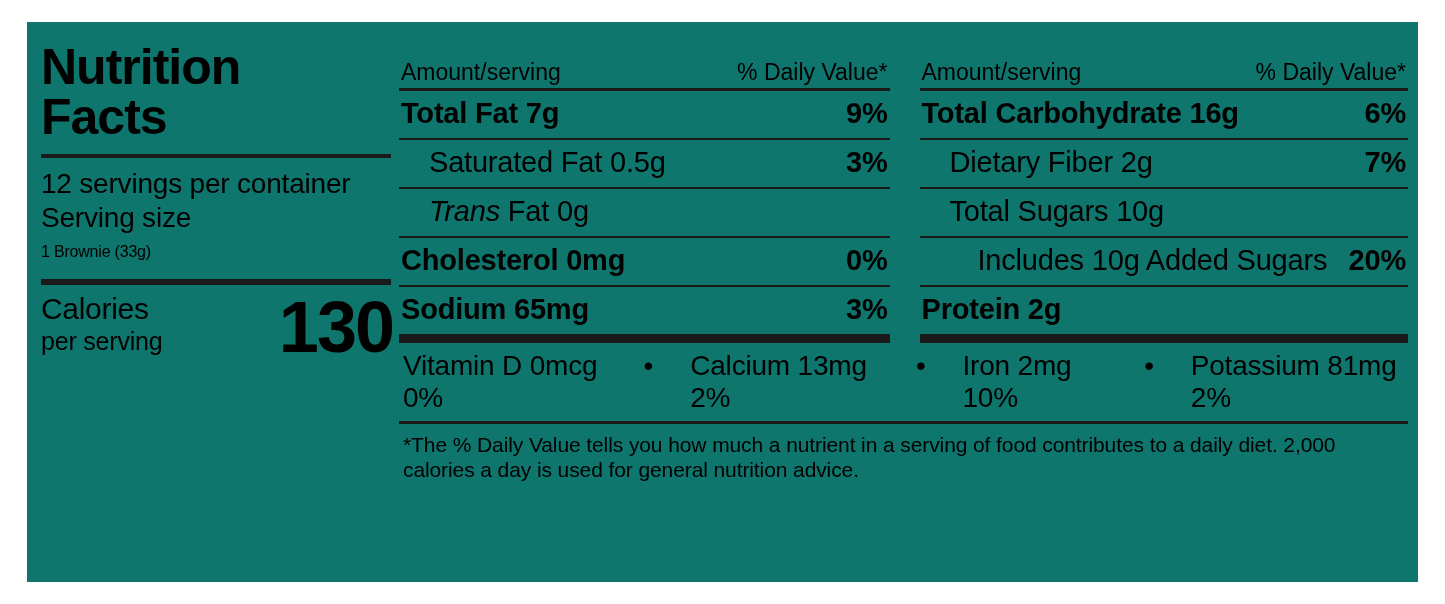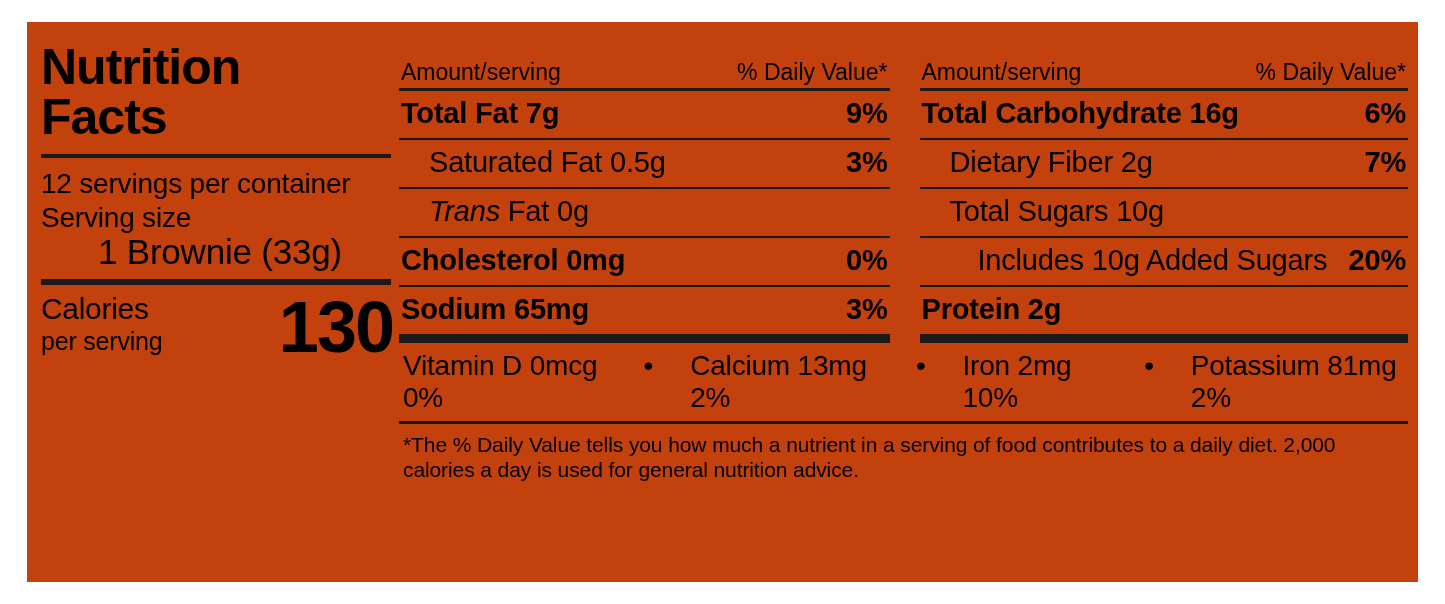--- a/index.html
+++ b/index.html
@@ -14,21 +14,21 @@
     color: #000000;
     overflow: hidden;
   }
 
   .panel {
     position: absolute;
     left: 27px;
     top: 22px;
     width: 1391px;
     height: 560px;
-    background: #c2410c;
+    background: #0f766e;
     box-sizing: border-box;
     display: flex;
     flex-direction: row;
   }
 
   
   .left-col {
     width: 372px;
     flex: 0 0 372px;
     padding: 8px 0 0 14px;
@@ -63,24 +63,23 @@
     line-height: 34px;
     margin-top: 9px;
     letter-spacing: -0.2px;
   }
   .serving-size-label {
     font-size: 28px;
     line-height: 34px;
     letter-spacing: -0.2px;
   }
   .serving-size-value {
-    font-size: 35px;
+    font-size: 16px;
     line-height: 34px;
     letter-spacing: -0.2px;
-    text-align: center;
   }
 
   .cal-row {
     display: flex;
     align-items: flex-end;
     justify-content: space-between;
     margin-top: 7px;
     padding-right: 6px;
   }
   .cal-label-wrap {

